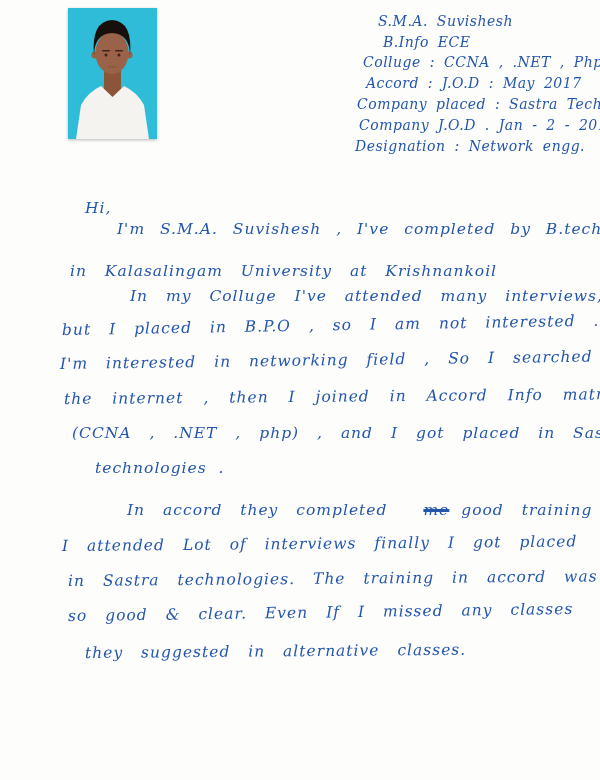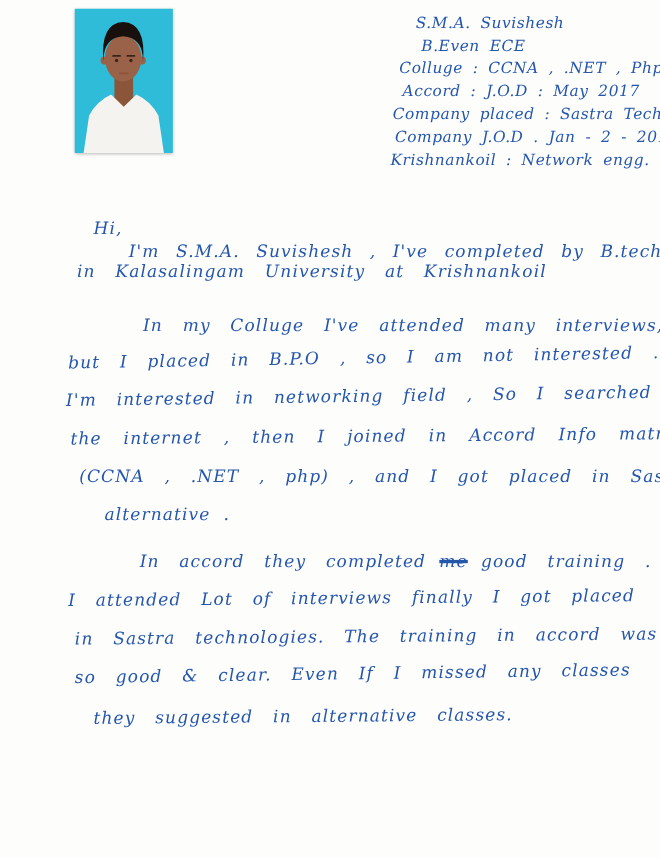--- a/index.html
+++ b/index.html
@@ -10,21 +10,21 @@
   }
   
   .hw{
     position:absolute;color:var(--ink,#2456ac);font-style:italic;
     white-space:nowrap;transform-origin:left center;
   }
   .profile-line{font-size:14px;letter-spacing:.5px;word-spacing:4px;line-height:1;}
   .body-line{font-size:15.5px;letter-spacing:1px;word-spacing:12px;line-height:1;}
   .seg{margin-right:12px;}
   .seg:last-child{margin-right:17px;}
-  .struck{text-decoration:line-through;text-decoration-thickness:2.5px;}
+  .struck{text-decoration:line-through;text-decoration-thickness:2.5px;margin-left:24px;}
   .r-05{transform:rotate(-0.5deg);}
   .r-08{transform:rotate(-0.8deg);}
   .r-1{transform:rotate(-1deg);}
   
   .photo{
     position:absolute;left:68px;top:8px;width:89px;height:131px;
     background:var(--photo-bg,#2ebcd9);
     box-shadow:0 1px 3px rgba(0,0,0,.28);
   }
   .photo svg{display:block;width:100%;height:100%;}
@@ -56,40 +56,40 @@
 
       <circle cx="38" cy="47" r="1.5" style="fill:var(--feature)"></circle>
       <circle cx="51" cy="47" r="1.5" style="fill:var(--feature)"></circle>
 
       <rect x="40" y="58" width="9" height="1.4" rx="0.7" style="fill:var(--skin-shade)"></rect>
     </svg>
   </div>
 
   <div>
     <div class="hw profile-line" style="left:378px;top:14px">S.M.A. Suvishesh</div>
-    <div class="hw profile-line" style="left:383px;top:35px">B.Even ECE</div>
+    <div class="hw profile-line" style="left:383px;top:35px">B.Info ECE</div>
     <div class="hw profile-line" style="left:363px;top:55px">Colluge : CCNA , .NET , Php</div>
     <div class="hw profile-line" style="left:366px;top:76px">Accord : J.O.D : May 2017</div>
     <div class="hw profile-line" style="left:357px;top:97px">Company placed : Sastra Tech</div>
     <div class="hw profile-line" style="left:359px;top:118px">Company J.O.D . Jan - 2 - 201:</div>
-    <div class="hw profile-line" style="left:355px;top:139px">Krishnankoil : Network engg.</div>
+    <div class="hw profile-line" style="left:355px;top:139px">Designation : Network engg.</div>
   </div>
 
   <div>
     <div class="hw body-line" style="left:85px;top:201px;word-spacing:6px">Hi,</div>
 
     <div class="hw body-line" style="left:117px;top:222px;word-spacing:9px">I'm S.M.A. Suvishesh , I've completed by B.tech ECE</div>
-    <div class="hw body-line" style="left:70px;top:240px">in Kalasalingam University at Krishnankoil</div>
+    <div class="hw body-line" style="left:70px;top:264px">in Kalasalingam University at Krishnankoil</div>
 
     <div class="hw body-line" style="left:130px;top:289px">In my Colluge I've attended many interviews,</div>
     <div class="hw body-line r-1" style="left:62px;top:323px">but I placed in B.P.O , so I am not interested .</div>
     <div class="hw body-line r-08" style="left:60px;top:357px">I'm interested in networking field , So I searched</div>
     <div class="hw body-line r-05" style="left:64px;top:392px;word-spacing:14px">the internet , then I joined in Accord Info matrix</div>
     <div class="hw body-line" style="left:72px;top:426px">(CCNA , .NET , php) , and I got placed in Sastra</div>
-    <div class="hw body-line" style="left:95px;top:461px;word-spacing:6px">alternative .</div>
+    <div class="hw body-line" style="left:95px;top:461px;word-spacing:6px">technologies .</div>
 
     <div class="hw body-line" style="left:127px;top:503px">
       <span class="seg">In accord they completed</span><span class="seg struck">me</span><span class="seg">good training .</span>
     </div>
     <div class="hw body-line r-05" style="left:62px;top:539px">I attended Lot of interviews finally I got placed</div>
     <div class="hw body-line r-05" style="left:68px;top:574px">in Sastra technologies. The training in accord was</div>
     <div class="hw body-line r-08" style="left:68px;top:609px">so good &amp; clear. Even If I missed any classes</div>
     <div class="hw body-line r-05" style="left:85px;top:646px">they suggested in alternative classes.</div>
   </div>
 

